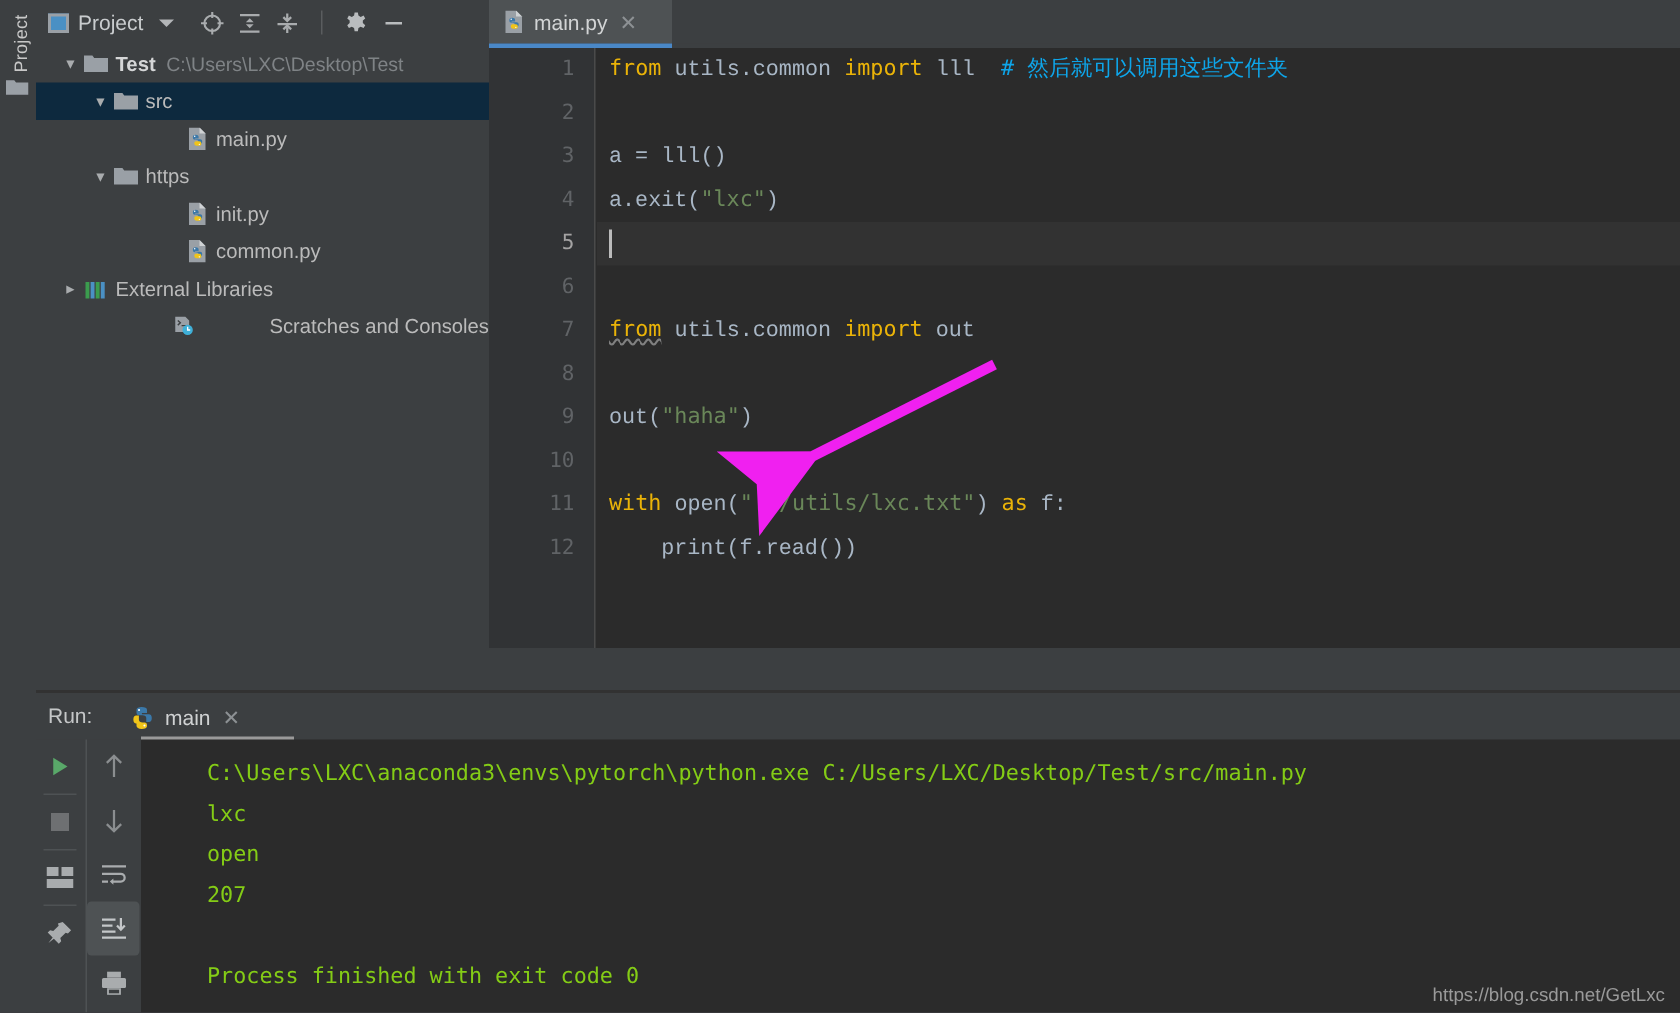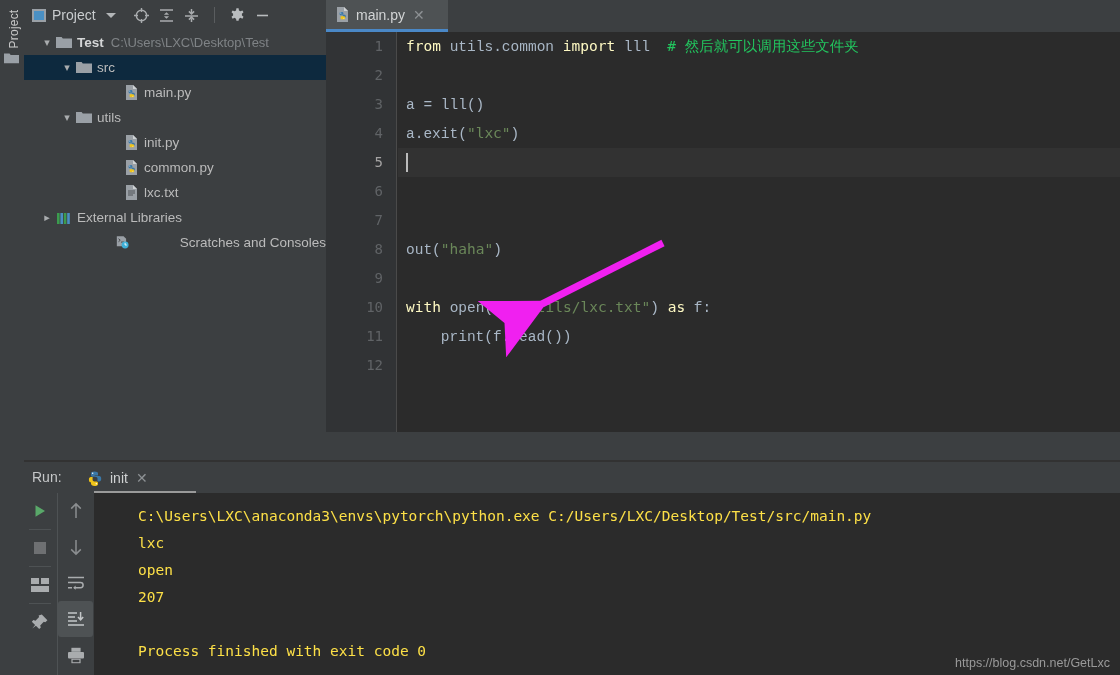--- a/index.html
+++ b/index.html
@@ -100,24 +100,24 @@
     white-space:pre;color:#a9b7c6;
   }
   .cline.cur{background:#323232;}
   .lnum{
     position:absolute;right:14px;height:29px;line-height:29px;
     font-family:"DejaVu Sans Mono","Liberation Mono",monospace;font-size:14px;color:#606366;
     text-align:right;
   }
   .lnum.curn{color:#a4a3a3;}
   .code-inner{padding-left:8px;}
-  .kw{color:#fef9c3;}
+  .kw{color:#eab308;}
   .id{color:#a9b7c6;font-family:Liberation Mono, monospace;}
   .str{color:#6a8759;}
-  .cmt{color:#22c55e;}
+  .cmt{color:#0ea5e9;}
   .wavy{text-decoration:underline wavy #808080;text-decoration-skip-ink:none;}
   .caret{
     position:absolute;left:8px;top:5px;width:2px;height:19px;background:#bbbbbb;
   }
   .editor-bottom{
     position:absolute;left:326px;top:432px;width:794px;height:30px;background:#3c3f41;
   }
 
   
   .arrowsvg{position:absolute;left:326px;top:32px;width:794px;height:400px;pointer-events:none;}
@@ -146,21 +146,21 @@
   .rbtn2{width:35px;height:36px;display:flex;align-items:center;justify-content:center;cursor:default;}
   .rbtn2.active{background:#4e5254;border-radius:3px;}
   .rsep{width:22px;height:1px;background:#4e5254;margin:0 auto;}
 
   .console{
     position:absolute;left:70px;top:31px;right:0;height:182px;background:#2b2b2b;
     padding:10px 0 0 0;box-sizing:border-box;overflow:hidden;
   }
   .cl{
     font-family:"DejaVu Sans Mono","Liberation Mono",monospace;
-    font-size:14.5px;color:#fde047;line-height:27px;white-space:pre;padding-left:44px;
+    font-size:14.5px;color:#84cc16;line-height:27px;white-space:pre;padding-left:44px;
   }
   .cl.gap{height:27px;}
   .watermark{
     position:absolute;right:10px;bottom:5px;font-size:12.5px;color:#9a9a9a;
     font-family:"Liberation Sans",sans-serif;
   }
   .divider-h{position:absolute;left:24px;top:460px;width:1096px;height:2px;background:#323232;}
 </style>
 </head>
 <body>
@@ -247,21 +247,21 @@
           <circle cx="8.9" cy="11.2" r=".45" fill="#fff"></circle>
         </svg>
         <span class="tlabel">main.py</span>
       </div>
 
       <div class="trow" style="padding-left:34px;">
         <span class="tw">▾</span>
         <svg class="ico" width="16" height="13" viewBox="0 0 16 13">
             <path d="M0 1h5.6l1.2 1.6H16V12H0z" fill="#9aa0a6"></path>
           </svg>
-        <span class="tlabel">utils</span>
+        <span class="tlabel">https</span>
       </div>
 
       <div class="trow" style="padding-left:82px;">
         <span class="tw none">▾</span>
         <svg class="ico" width="15" height="15" viewBox="0 0 15 15">
           <path d="M2 0h7l4 4v11H2z" fill="#9aa0a6"></path>
             <path d="M9 0l4 4H9z" fill="#cfd2d4"></path>
           <path d="M4.6 6.2c0-.8.7-1.3 1.9-1.3s1.9.5 1.9 1.3v1.2H6.1v.4h3.3c.9 0 1.4.5 1.4 1.5s-.5 1.6-1.4 1.6H8.3v-1.4c0-.8-.6-1.3-1.8-1.3H5.9c-.8 0-1.3-.5-1.3-1.3z" fill="#3b78a8"></path>
           <circle cx="5.8" cy="5.9" r=".5" fill="#fff"></circle>
           <path d="M6.4 9.2h2.4c.9 0 1.4.5 1.4 1.5s-.5 1.5-1.4 1.5H7.3c-1.1 0-1.7-.5-1.7-1.3V9.8z" fill="#f0c419"></path>
@@ -276,29 +276,20 @@
           <path d="M2 0h7l4 4v11H2z" fill="#9aa0a6"></path>
             <path d="M9 0l4 4H9z" fill="#cfd2d4"></path>
           <path d="M4.6 6.2c0-.8.7-1.3 1.9-1.3s1.9.5 1.9 1.3v1.2H6.1v.4h3.3c.9 0 1.4.5 1.4 1.5s-.5 1.6-1.4 1.6H8.3v-1.4c0-.8-.6-1.3-1.8-1.3H5.9c-.8 0-1.3-.5-1.3-1.3z" fill="#3b78a8"></path>
           <circle cx="5.8" cy="5.9" r=".5" fill="#fff"></circle>
           <path d="M6.4 9.2h2.4c.9 0 1.4.5 1.4 1.5s-.5 1.5-1.4 1.5H7.3c-1.1 0-1.7-.5-1.7-1.3V9.8z" fill="#f0c419"></path>
           <circle cx="8.9" cy="11.2" r=".45" fill="#fff"></circle>
         </svg>
         <span class="tlabel">common.py</span>
       </div>
 
-      <div class="trow" style="padding-left:82px;">
-        <span class="tw none">▾</span>
-        <svg class="ico" width="15" height="15" viewBox="0 0 15 15">
-          <path d="M2 0h7l4 4v11H2z" fill="#9aa0a6"></path>
-            <path d="M9 0l4 4H9z" fill="#cfd2d4"></path>
-          <path d="M4 6h7M4 8h7M4 10h5" stroke="#4f5356" stroke-width="1"></path>
-        </svg>
-        <span class="tlabel">lxc.txt</span>
-      </div>
 
       <div class="trow" style="padding-left:14px;">
         <span class="tw">▸</span>
         <svg class="ico" width="16" height="14" viewBox="0 0 16 14">
           <rect x="1" y="2" width="2.6" height="11" fill="#3b9c4e"></rect>
           <rect x="4.4" y="2" width="2.6" height="11" fill="#4a90c4"></rect>
           <rect x="7.8" y="2" width="2.6" height="11" fill="#3b9c4e"></rect>
           <rect x="11.2" y="2" width="2.6" height="11" fill="#4a90c4"></rect>
         </svg>
         <span class="tlabel">External Libraries</span>
@@ -351,20 +342,21 @@
       <div class="lnum" style="top:319px;">12</div>
     </div>
 
     <div class="codearea">
       <div class="cline"><span class="code-inner"><span class="kw">from</span><span class="id"> </span><span class="id">utils.common</span><span class="id"> </span><span class="kw">import</span><span class="id"> </span><span class="id">lll</span><span class="id">  </span><span class="cmt"># 然后就可以调用这些文件夹</span></span></div>
       <div class="cline"><span class="code-inner"></span></div>
       <div class="cline"><span class="code-inner"><span class="id">a = </span><span class="id">lll()</span></span></div>
       <div class="cline"><span class="code-inner"><span class="id">a.exit(</span><span class="str">"lxc"</span><span class="id">)</span></span></div>
       <div class="cline cur"><span class="code-inner"></span><span class="caret"></span></div>
       <div class="cline"><span class="code-inner"></span></div>
+      <div class="cline"><span class="code-inner"><span class="kw wavy">from</span><span class="id"> </span><span class="id">utils.common</span><span class="id"> </span><span class="kw">import</span><span class="id"> </span><span class="id">out</span></span></div>
       <div class="cline"><span class="code-inner"></span></div>
       <div class="cline"><span class="code-inner"><span class="id">out(</span><span class="str">"haha"</span><span class="id">)</span></span></div>
       <div class="cline"><span class="code-inner"></span></div>
       <div class="cline"><span class="code-inner"><span class="kw">with</span><span class="id"> </span><span class="id">open(</span><span class="str">"../utils/lxc.txt"</span><span class="id">)</span><span class="id"> </span><span class="kw">as</span><span class="id"> f:</span></span></div>
       <div class="cline"><span class="code-inner"><span class="id">    print(f.read())</span></span></div>
     </div>
   </div>
 
   <svg class="arrowsvg" viewBox="0 0 794 400">
     <defs>
@@ -382,21 +374,21 @@
     <div class="runhead">
       <div class="runlabel">Run:</div>
       <div class="runtab">
         <svg width="17" height="17" viewBox="0 0 17 17">
           <path d="M5 3.2c0-1.1 1.3-1.8 3.5-1.8s3.5.7 3.5 1.8v2.2H8.6v.7h4.6c1.3 0 2 .9 2 2.6s-.7 2.7-2 2.7h-1.7V8.6c0-1.1-.9-1.8-2.6-1.8H6.6c-1.1 0-1.6-.7-1.6-1.8z" fill="#3b78a8"></path>
           <circle cx="6.7" cy="3.3" r=".7" fill="#fff"></circle>
           <path d="M7.3 10.2h2.8c1.1 0 1.8.7 1.8 1.8v2.1c0 1.1-1.3 1.8-3.5 1.8s-3.5-.7-3.5-1.8v-2.2h3.4v-.7H3.8c-1.3 0-2-.9-2-2.6" fill="#f0c419" opacity="0"></path>
           <path d="M5 11.6h3.4v.7H4.9c-1.3 0-2-.9-2-2.6s.7-2.7 2-2.7h1.7v2.8c0 1.1.9 1.8 2.6 1.8h1.2c1.1 0 1.6.7 1.6 1.8v.8c0 1.1-1.3 1.8-3.5 1.8S5 14.9 5 13.8z" fill="#f0c419"></path>
           <circle cx="10.3" cy="13.7" r=".7" fill="#fff"></circle>
         </svg>
-        <span class="rtxt">init</span>
+        <span class="rtxt">main</span>
         <span class="closex">✕</span>
       </div>
       <div class="runtab-underline"></div>
     </div>
 
     <div class="runleftbar">
       <div class="rbtn">
         <svg width="16" height="16" viewBox="0 0 16 16">
             <path d="M3.5 2.2l9.5 5.8-9.5 5.8z" fill="#59a869"></path>
           </svg>

